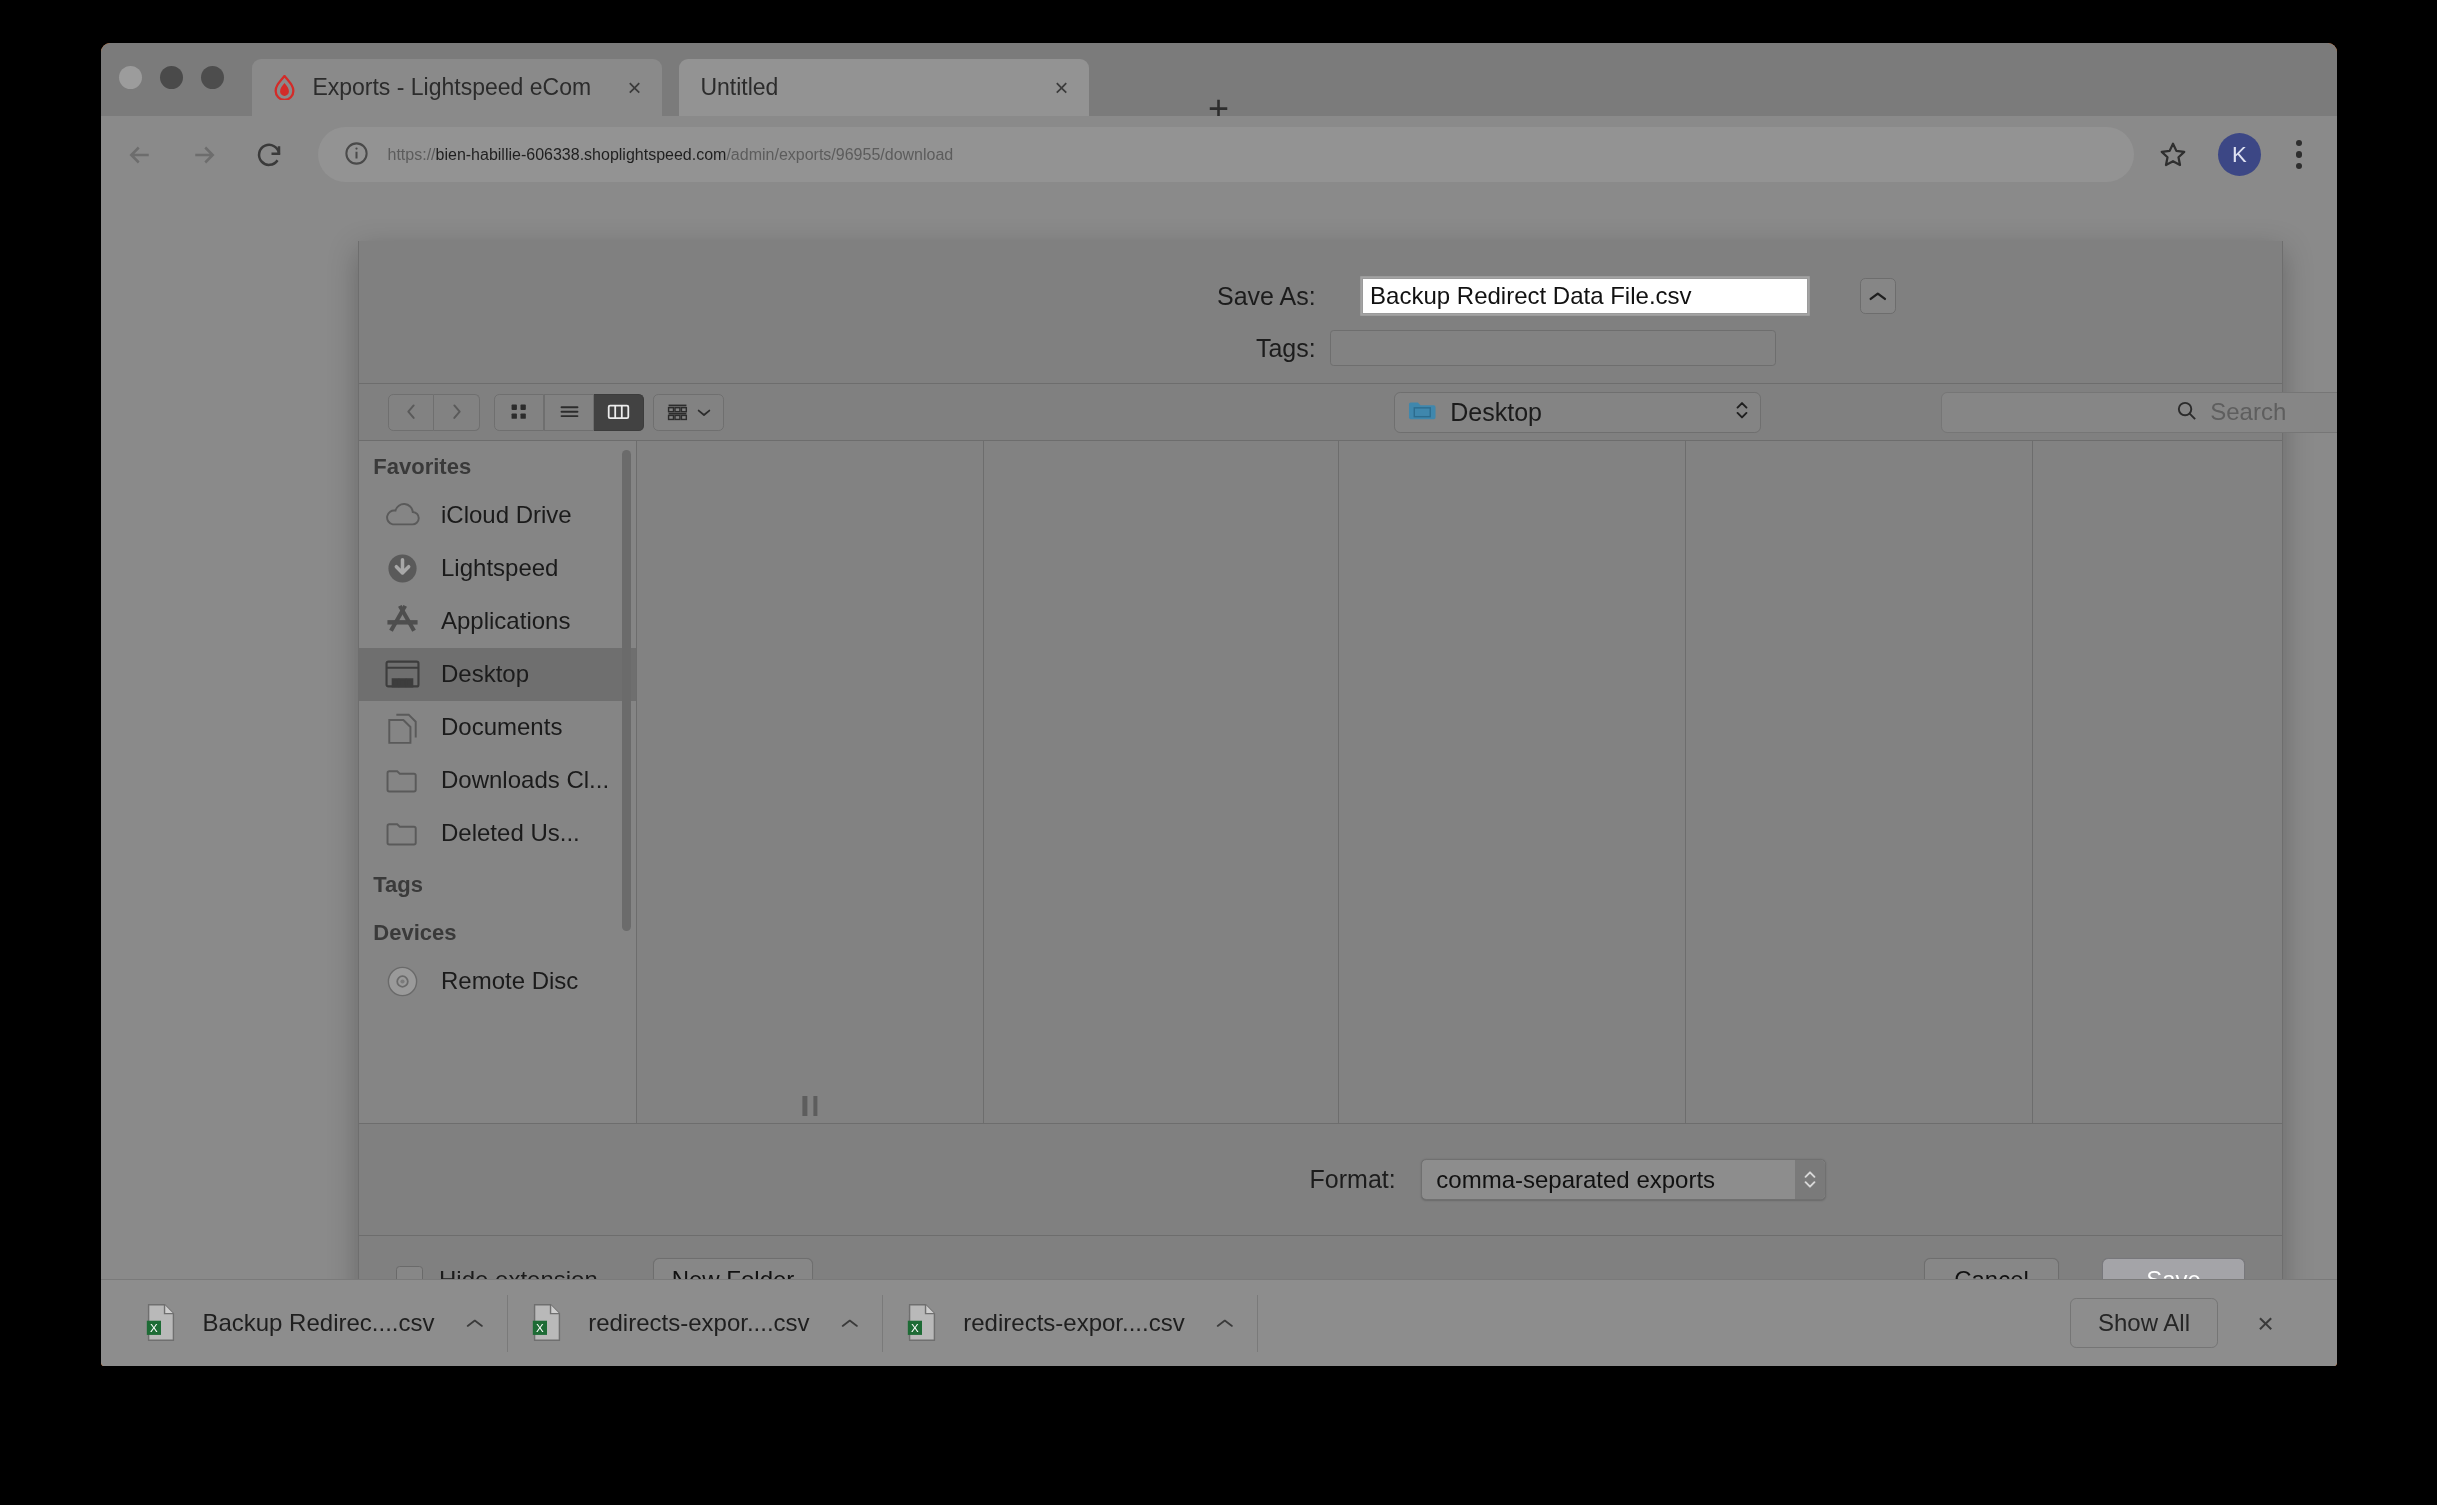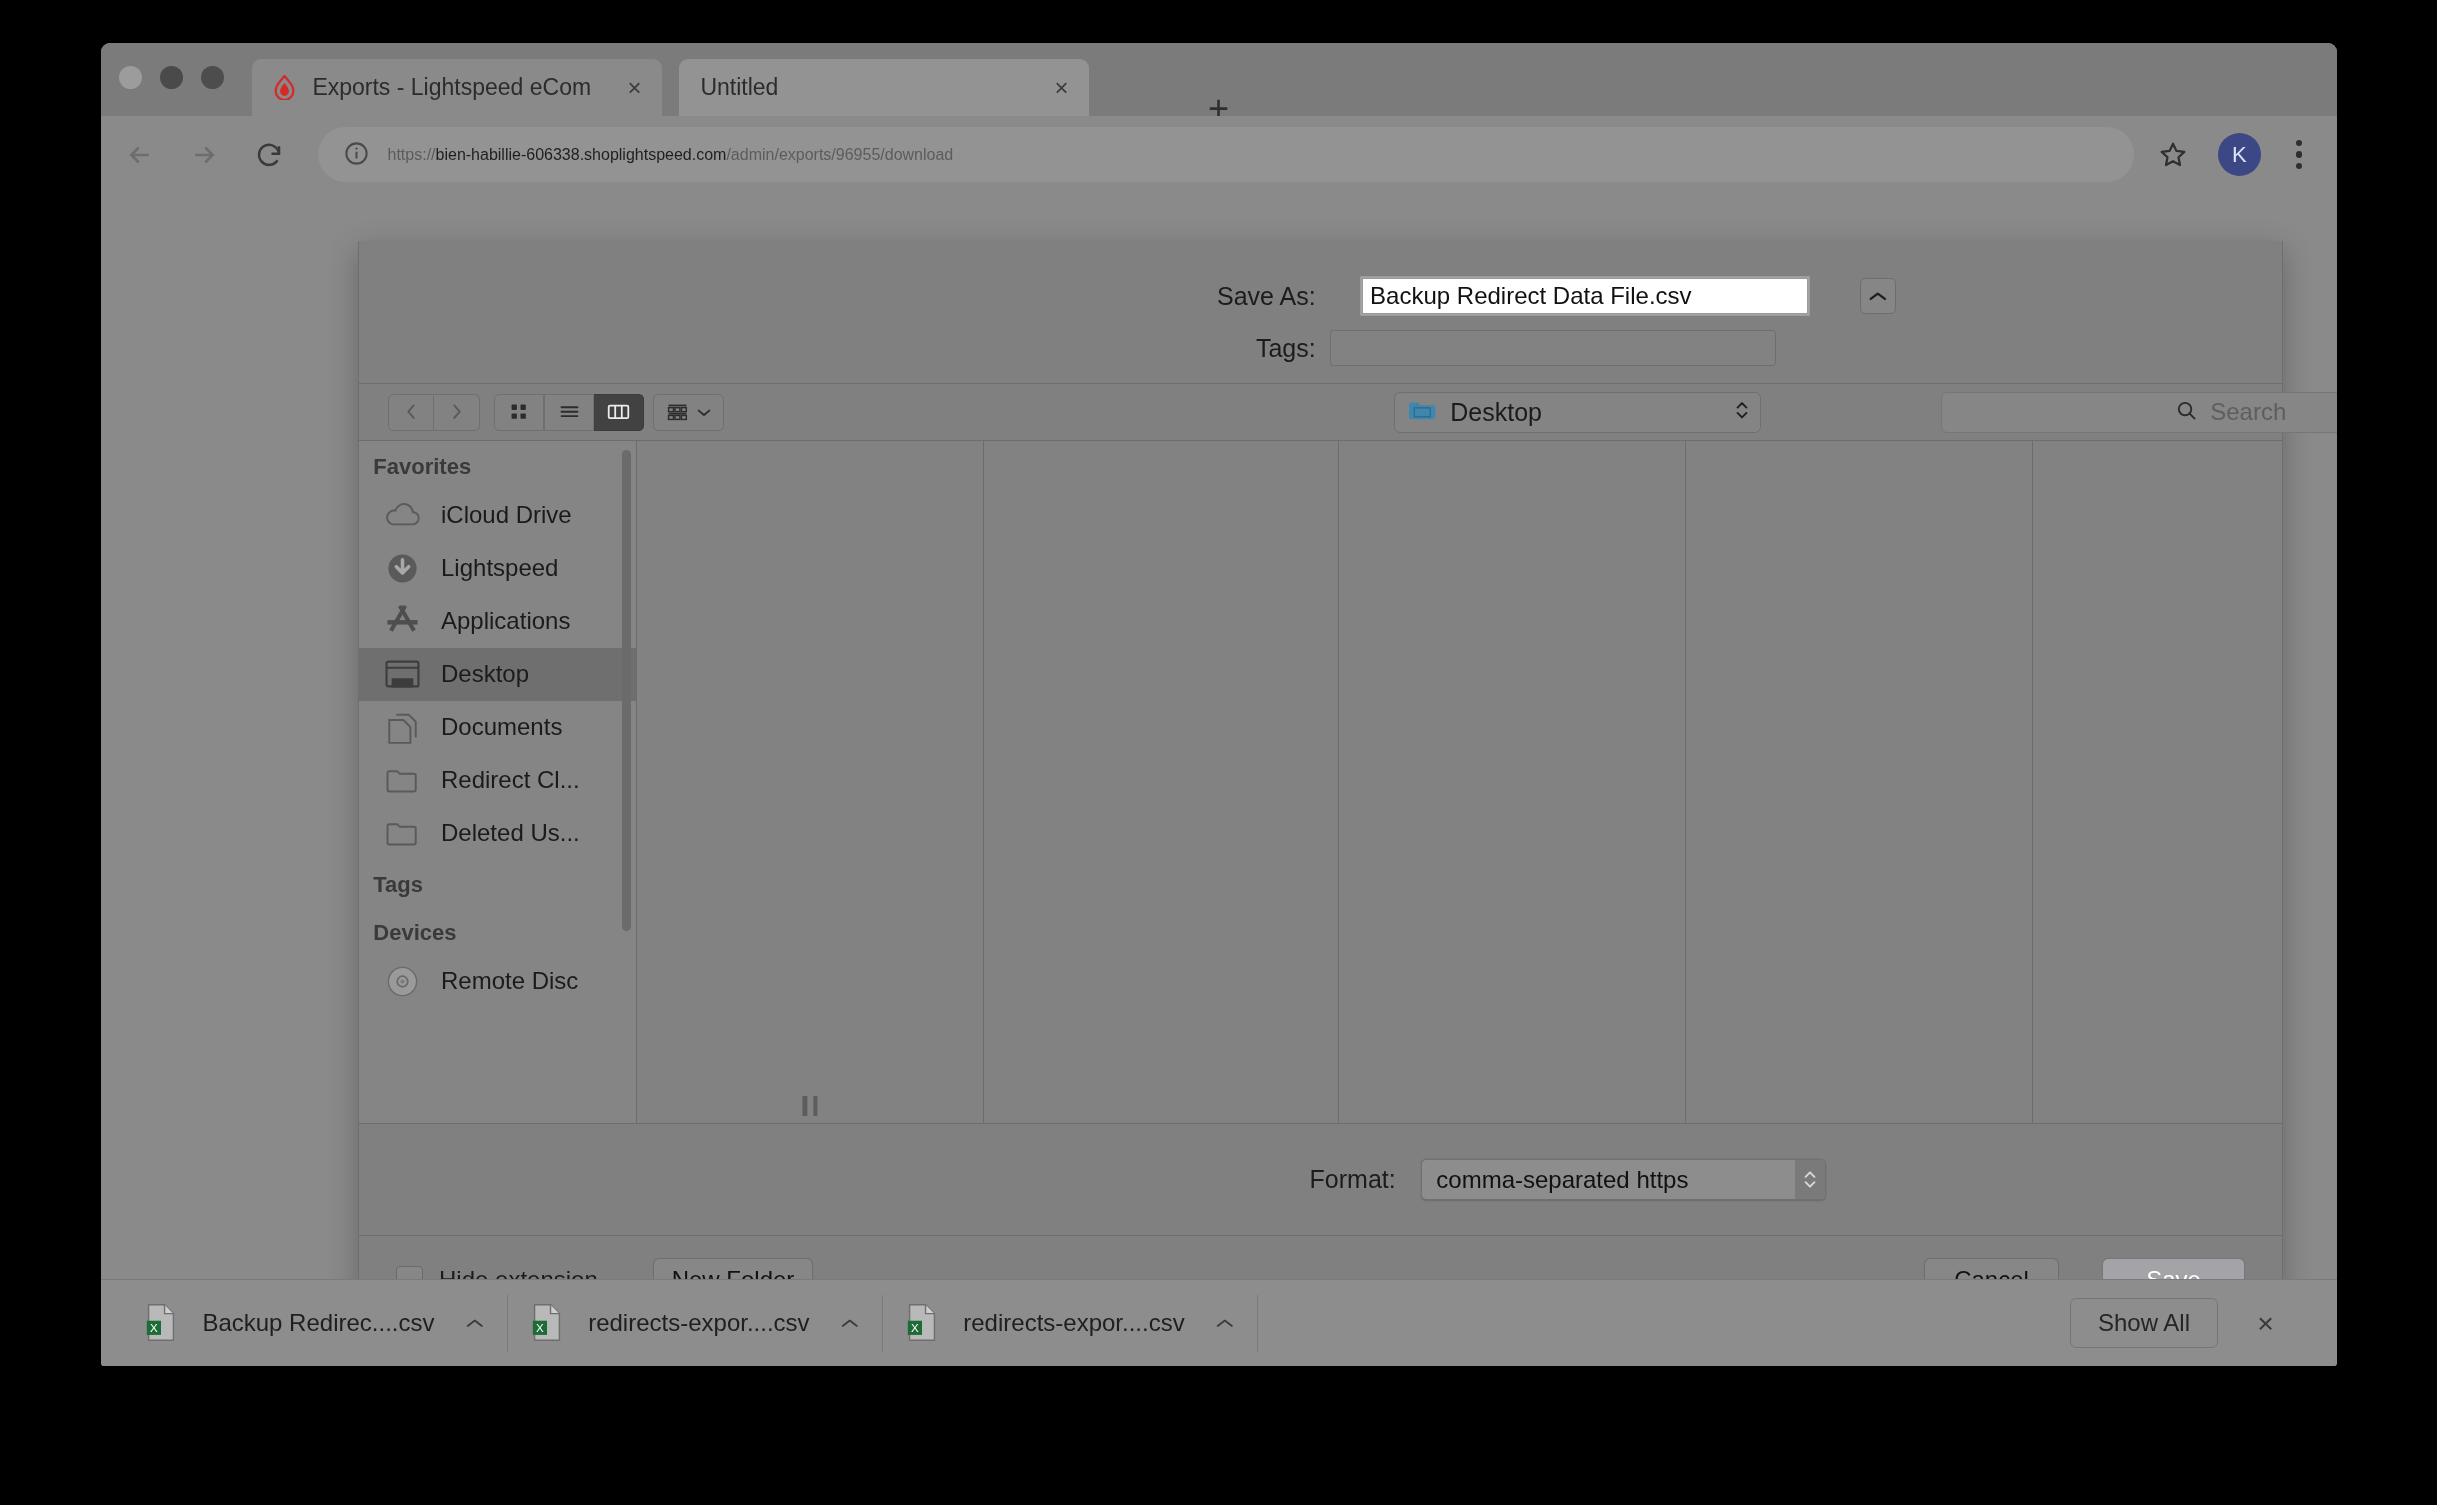--- a/index.html
+++ b/index.html
@@ -608,21 +608,21 @@
           </span>
           <span class="sb-label">Documents</span>
         </div>
 
         <div class="sb-item">
           <span class="sb-icon">
             <svg width="37" height="30" viewBox="0 0 42 34" fill="none" stroke="#5a5a5a" stroke-width="2.2">
               <path d="M4 9a2 2 0 0 1 2-2h9l3 3h16a2 2 0 0 1 2 2v16a2 2 0 0 1-2 2H6a2 2 0 0 1-2-2z"></path>
             </svg>
           </span>
-          <span class="sb-label">Redirect Cl...</span>
+          <span class="sb-label">Downloads Cl...</span>
         </div>
 
         <div class="sb-item">
           <span class="sb-icon">
             <svg width="37" height="30" viewBox="0 0 42 34" fill="none" stroke="#5a5a5a" stroke-width="2.2">
               <path d="M4 9a2 2 0 0 1 2-2h9l3 3h16a2 2 0 0 1 2 2v16a2 2 0 0 1-2 2H6a2 2 0 0 1-2-2z"></path>
             </svg>
           </span>
           <span class="sb-label">Deleted Us...</span>
         </div>
@@ -654,21 +654,21 @@
         <div class="fb-col" id="col-1"></div>
         <div class="fb-col" id="col-2"></div>
         <div class="fb-col" id="col-3"></div>
         <div class="fb-col" id="col-4"></div>
       </div>
     </div>
 
     <div id="format-row">
       <span id="format-label">Format:</span>
       <div id="format-popup">
-        <span id="format-popup-label">comma-separated https</span>
+        <span id="format-popup-label">comma-separated exports</span>
         <span id="format-stepper">
           <svg width="16" height="27" viewBox="0 0 18 30" fill="none" stroke="#d8d8d8" stroke-width="2.2" stroke-linecap="round" stroke-linejoin="round">
             <path d="M4 12l5-5 5 5"></path>
               <path d="M4 18l5 5 5-5"></path>
           </svg>
         </span>
       </div>
     </div>
 
     <div id="sheet-footer">

